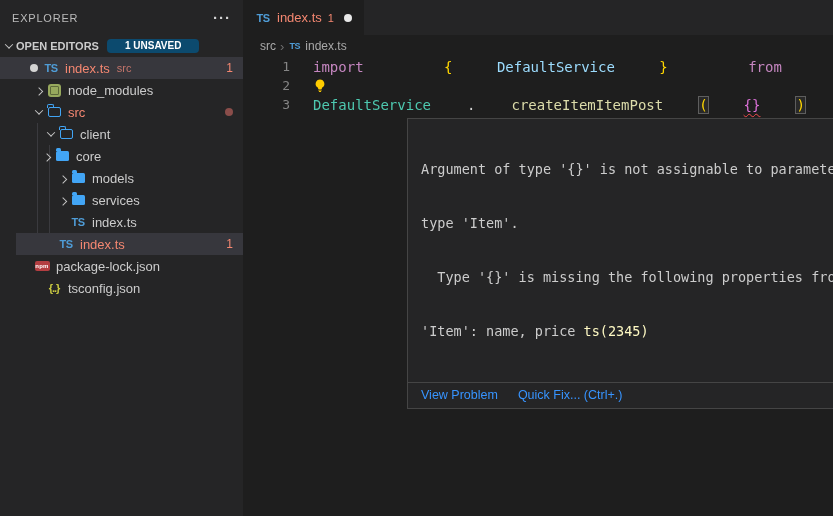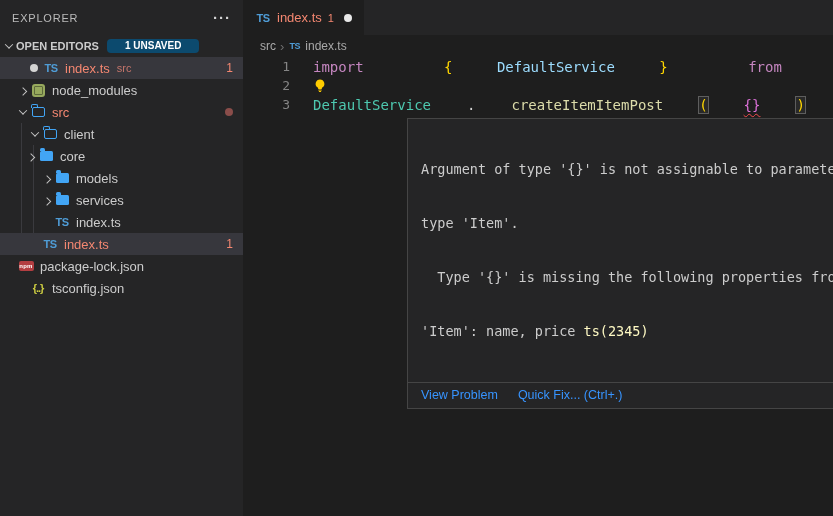--- a/index.html
+++ b/index.html
@@ -25,21 +25,21 @@
   .chev.right::before { transform:rotate(-45deg) translate(-1px,1px); }
   .chev.none::before { display:none; }
   .row { height:22px; display:flex; align-items:center; font-size:13px; color:#cccccc; cursor:pointer; position:relative; }
   .row.selected { background:#37373d; }
   .row .name { margin-left:6px; white-space:nowrap; }
   .err-text { color:#f48771 !important; }
   .desc { margin-left:7px; font-size:11px; color:#c4756b; }
   .count { margin-left:auto; margin-right:10px; font-size:12px; color:#f48771; }
   .dot-mod { width:8px; height:8px; border-radius:50%; background:#d4d4d4; flex-shrink:0; }
   .dot-red { margin-left:auto; margin-right:10px; width:8px; height:8px; border-radius:50%; background:#8a4d4a; }
-  .tree { position:relative; }
+  .tree { position:relative;margin-left:16px; }
   .guide { position:absolute; width:1px; background:#3a3a3e; }
   
   .ico { width:16px; flex-shrink:0; display:flex; align-items:flex-end; justify-content:center; }
   .ts-ico { color:#4f9cd6; font-weight:700; font-size:11px; letter-spacing:-.5px; }
   .ts-ico.small { font-size:9px; }
   .folder-open { width:13px; height:10px; border:1.4px solid #42a5f5; border-radius:2px; position:relative; background:transparent; }
   .folder-open::before { content:""; position:absolute; top:-4px; left:-1.4px; width:5px; height:3px;
        border:1.4px solid #42a5f5; border-bottom:none; border-radius:2px 2px 0 0; }
   .folder-solid { width:13px; height:10px; background:#42a5f5; border-radius:1.5px; position:relative; }
   .folder-solid::before { content:""; position:absolute; top:-3px; left:0; width:5px; height:3px; background:#42a5f5; border-radius:1.5px 1.5px 0 0; }

